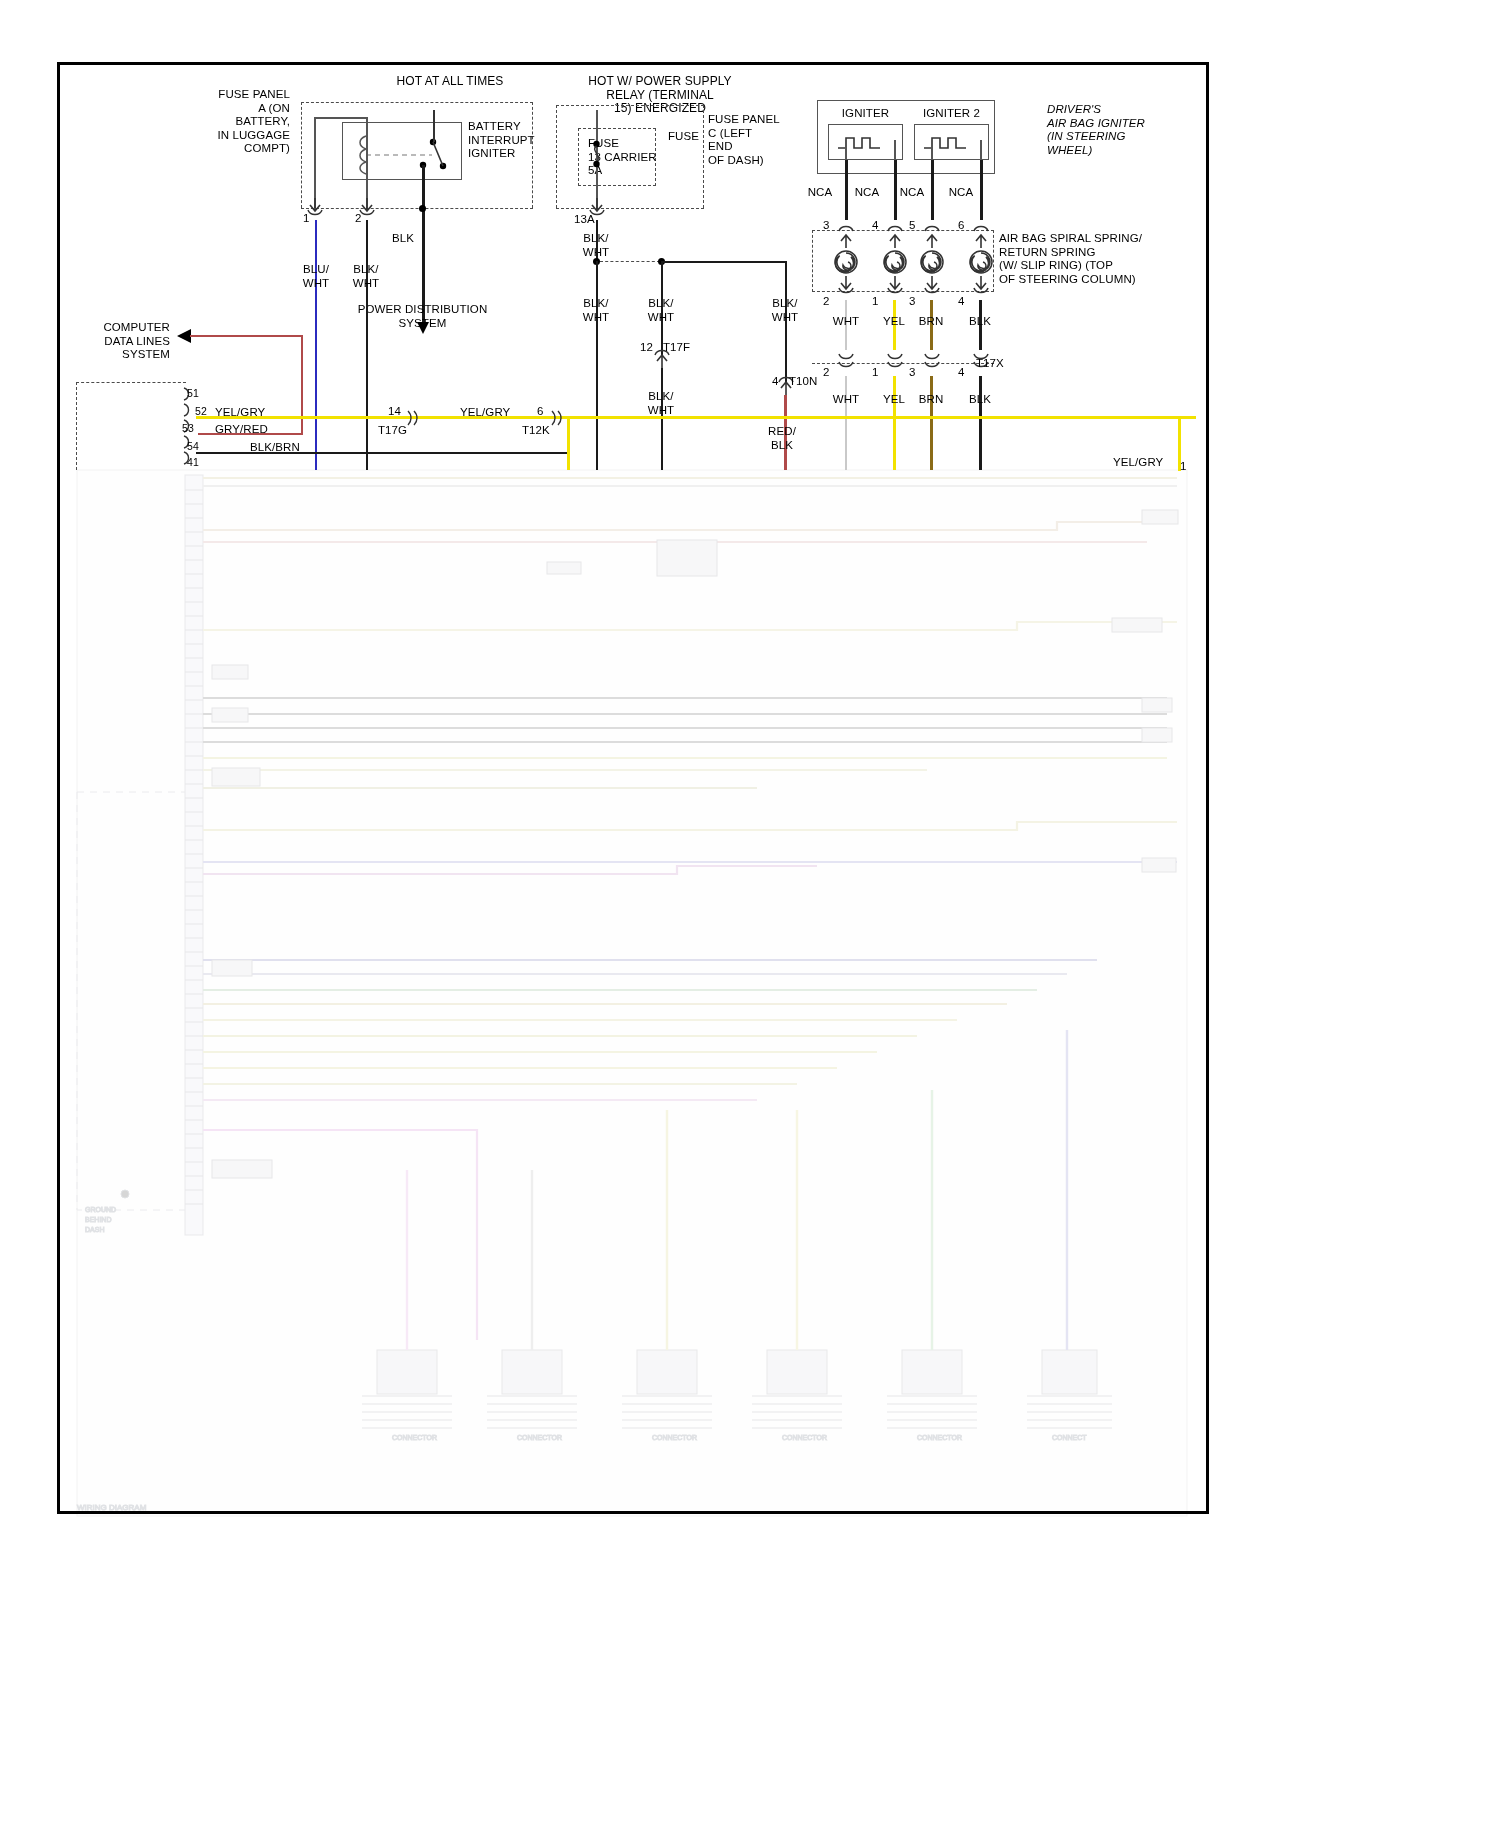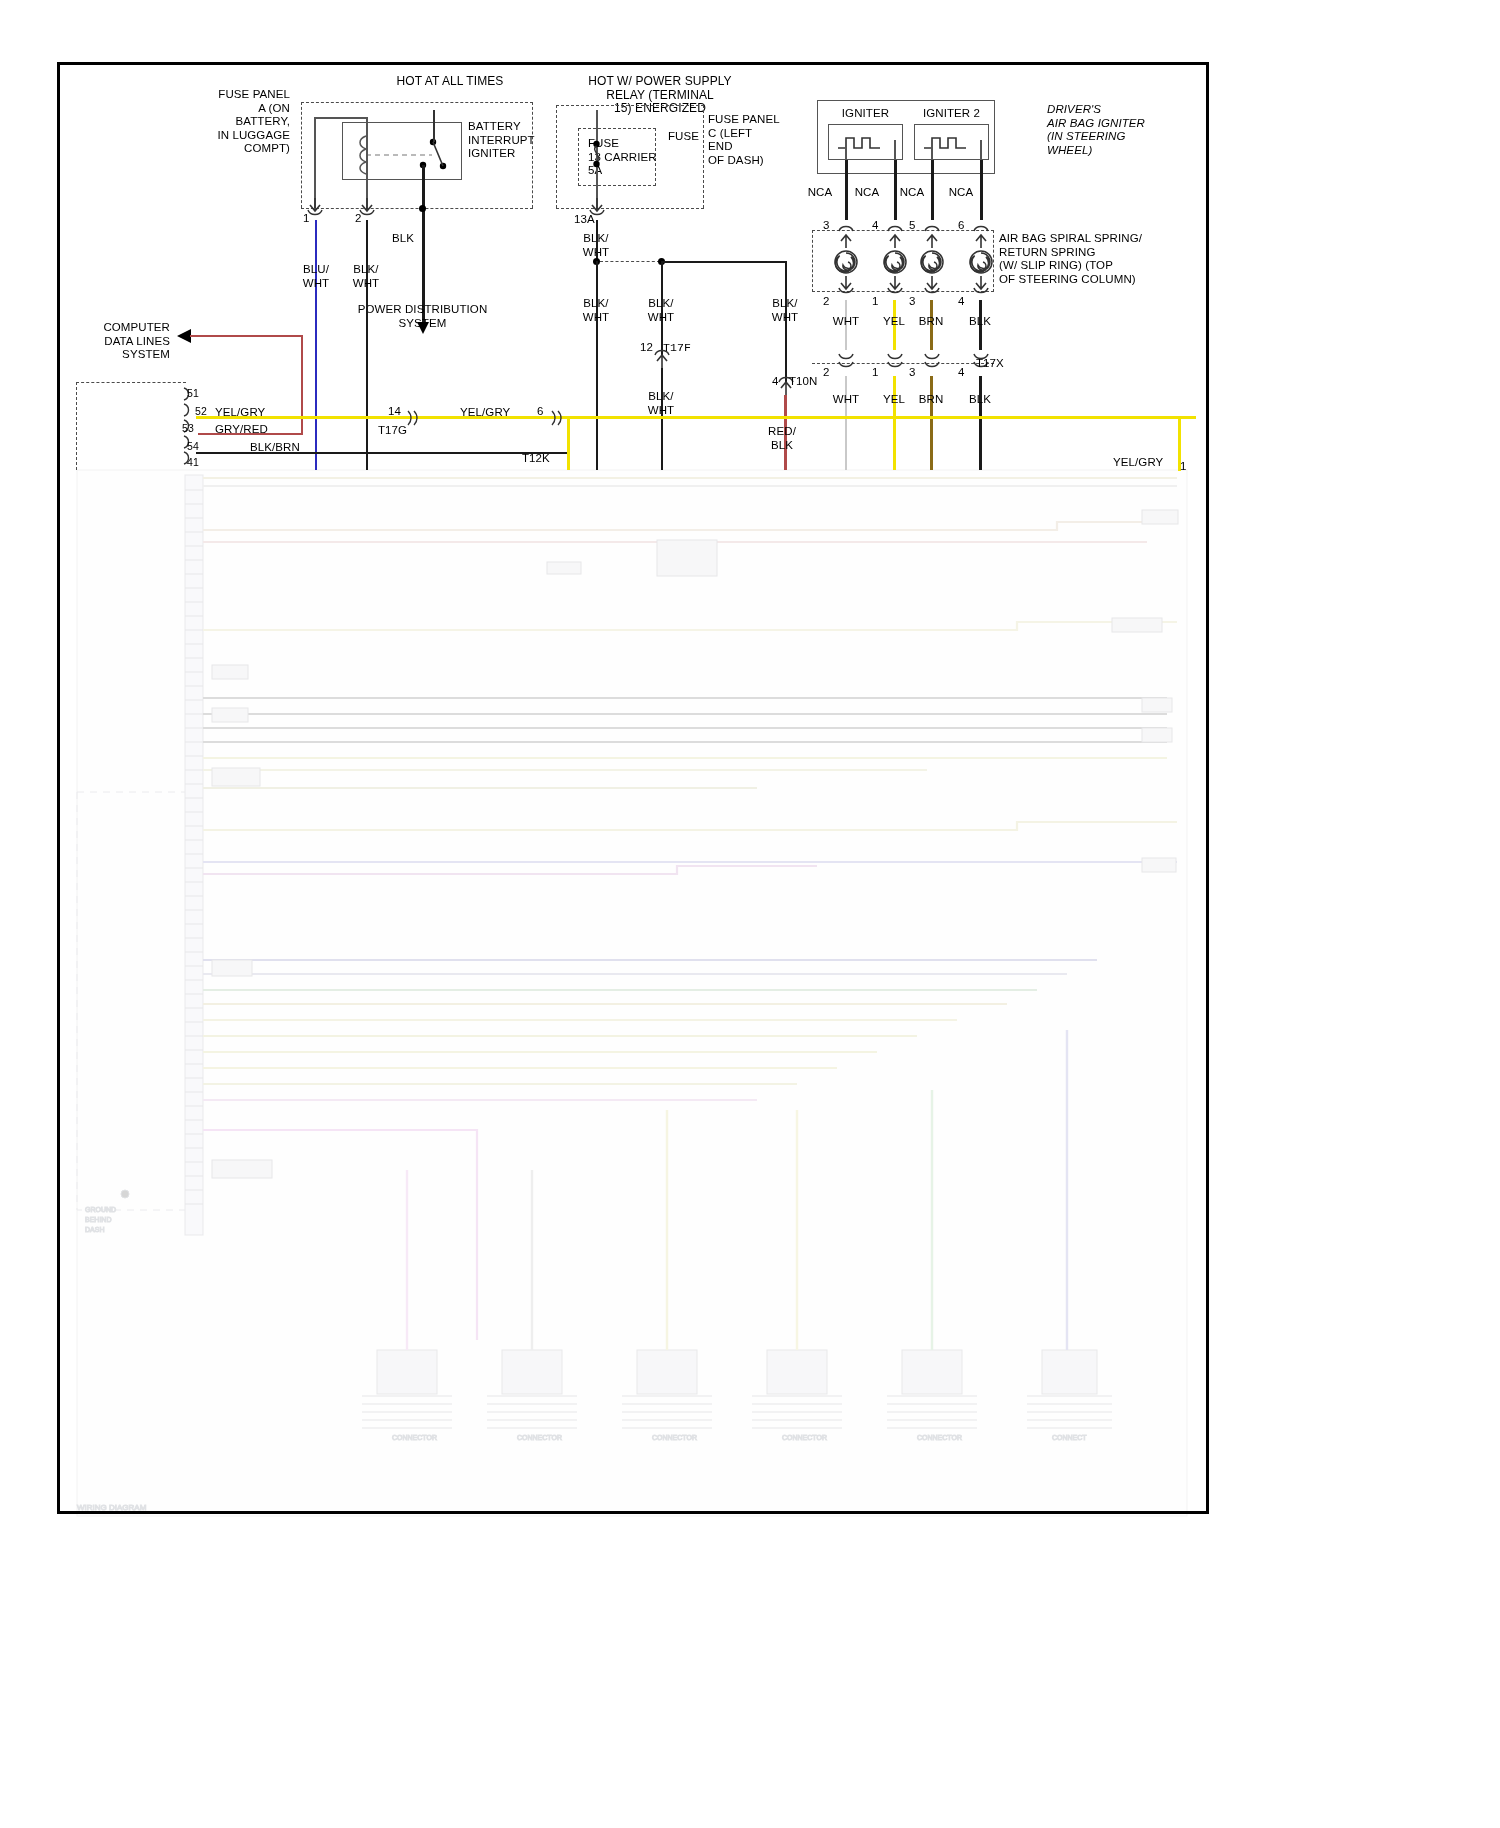--- a/index.html
+++ b/index.html
@@ -302,21 +302,21 @@
   <div class="lbl c" style="left:633px;top:297px;width:56px;">BLK/
 WHT</div>
   <div class="lbl c" style="left:757px;top:297px;width:56px;">BLK/
 WHT</div>
 
   <svg class="cn" style="left:653px;top:350px;" width="18" height="20">
     <path d="M9 18 L9 6 M4 11 L9 5 L14 11" stroke="#333" stroke-width="1.6" fill="none"></path>
     <path d="M2 5 C4 -1 14 -1 16 5" stroke="#333" stroke-width="1.4" fill="none"></path>
   </svg>
   <div class="lbl" style="left:640px;top:341px;">12</div>
-  <div class="lbl" style="left:663px;top:341px;font-family:Liberation Mono, monospace;">T17F</div>
+  <div class="lbl" style="left:663px;top:341px;">T17F</div>
   <div class="wire vw w-blk" style="left:661px;top:368px;height:102px;"></div>
   <div class="lbl c" style="left:633px;top:390px;width:56px;">BLK/
 WHT</div>
 
   <svg class="cn" style="left:777px;top:377px;" width="18" height="20">
     <path d="M9 18 L9 6 M4 11 L9 5 L14 11" stroke="#333" stroke-width="1.6" fill="none"></path>
     <path d="M2 5 C4 -1 14 -1 16 5" stroke="#333" stroke-width="1.4" fill="none"></path>
   </svg>
   <div class="lbl" style="left:772px;top:375px;">4</div>
   <div class="lbl" style="left:789px;top:375px;">T10N</div>
@@ -499,20 +499,20 @@
   </svg>
   <div class="lbl" style="left:388px;top:405px;">14</div>
   <div class="lbl" style="left:378px;top:424px;">T17G</div>
   <div class="lbl" style="left:460px;top:406px;">YEL/GRY</div>
 
   <svg class="cn" style="left:548px;top:409px;" width="18" height="18">
     <path d="M4 2 C8 6 8 12 4 16" stroke="#333" stroke-width="1.4" fill="none"></path>
     <path d="M10 2 C14 6 14 12 10 16" stroke="#333" stroke-width="1.4" fill="none"></path>
   </svg>
   <div class="lbl" style="left:537px;top:405px;">6</div>
-  <div class="lbl" style="left:522px;top:424px;margin-top:28px;">T12K</div>
+  <div class="lbl" style="left:522px;top:424px;">T12K</div>
 
   <div class="wire vw thick w-yel" style="left:567px;top:418px;height:52px;"></div>
 
   <div class="lbl" style="left:1113px;top:456px;">YEL/GRY</div>
   <div class="lbl" style="left:1180px;top:460px;">1</div>
 
 </div>
 
 </body></html>

